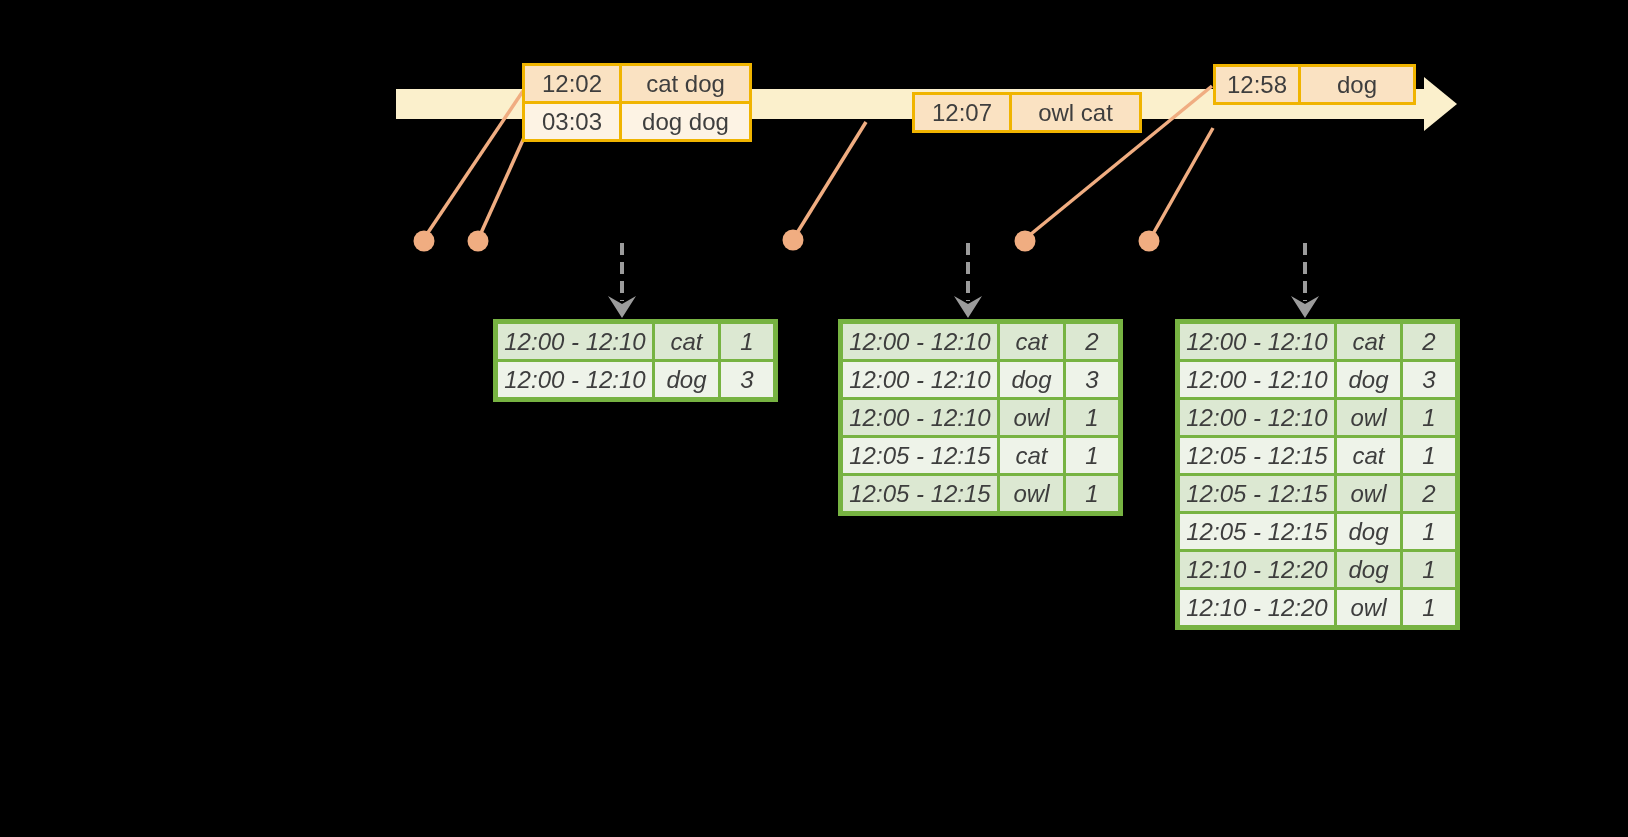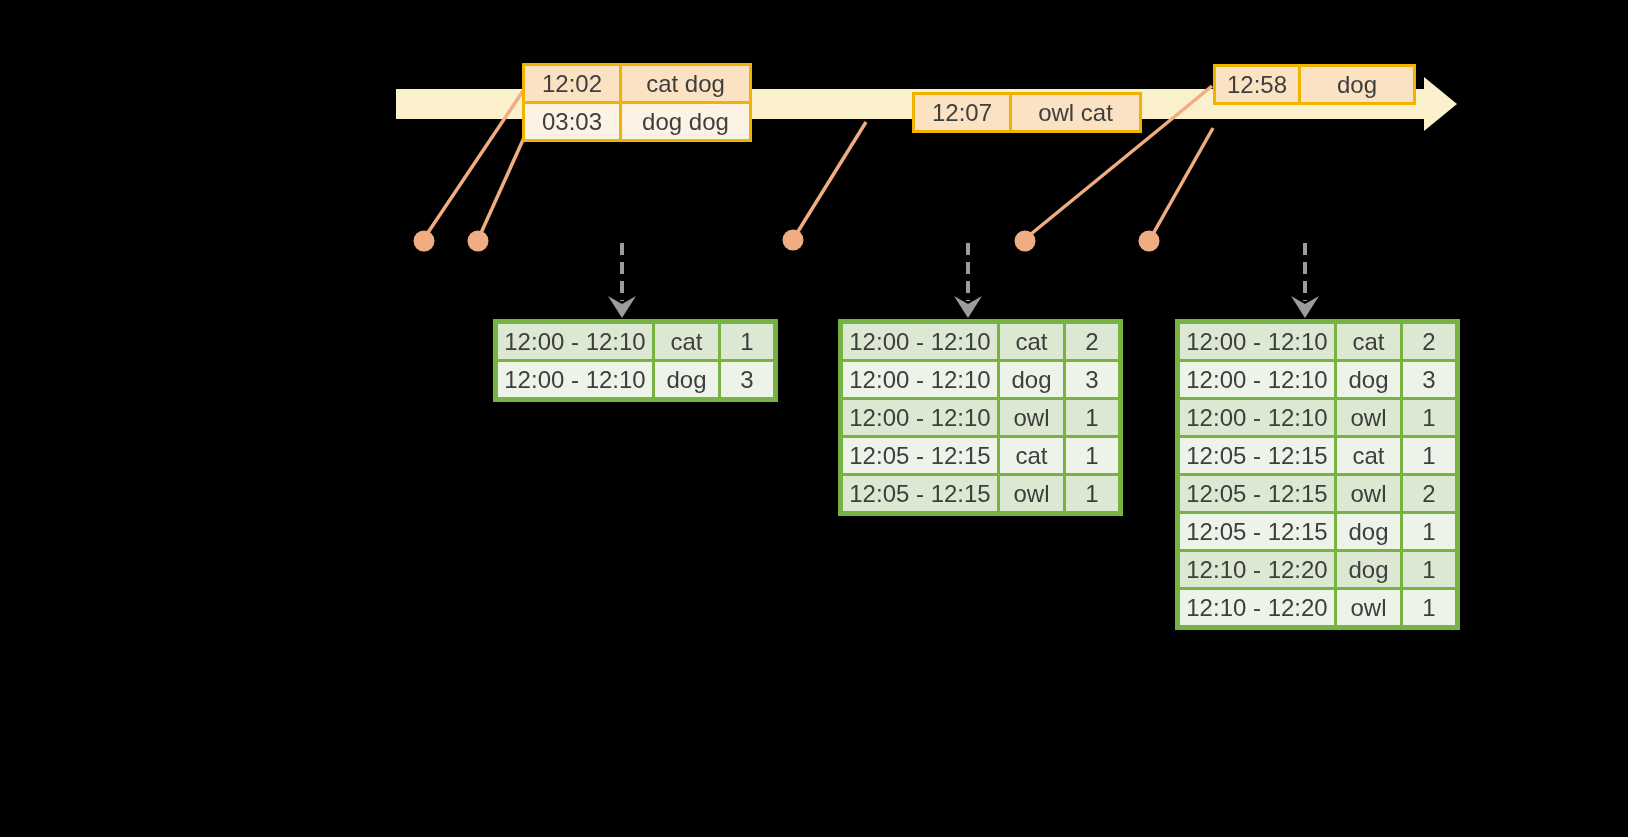--- a/index.html
+++ b/index.html
@@ -32,21 +32,21 @@
   .event-box tr:nth-child(even) td{background:var(--peachLight);}
   .event-box td.c0{width:82px;}
   .event-box td.c1{width:115px;}
   .ebox1{left:522px;top:63px;}
   .ebox2{left:867px;top:92px;margin-left:45px;}
   .ebox3{left:1213px;top:64px;}
   .ebox3 td.c0{width:70px;}
   .ebox3 td.c1{width:100px;}
 
   
-  .result-box{position:absolute;z-index:2;}
+  .result-box{position:absolute;z-index:2;font-style:italic;}
   .result-box table{border-collapse:collapse;border:5px solid var(--green);}
   .result-box td{
     border:3px solid var(--green);
     height:35px;text-align:center;
     color:var(--text);font-size:24px;
     padding:0 4px;white-space:nowrap;
   }
   .result-box tr:nth-child(odd) td{background:var(--rowDark);}
   .result-box tr:nth-child(even) td{background:var(--rowLight);}
   .result-box td.c0{width:146px;}

